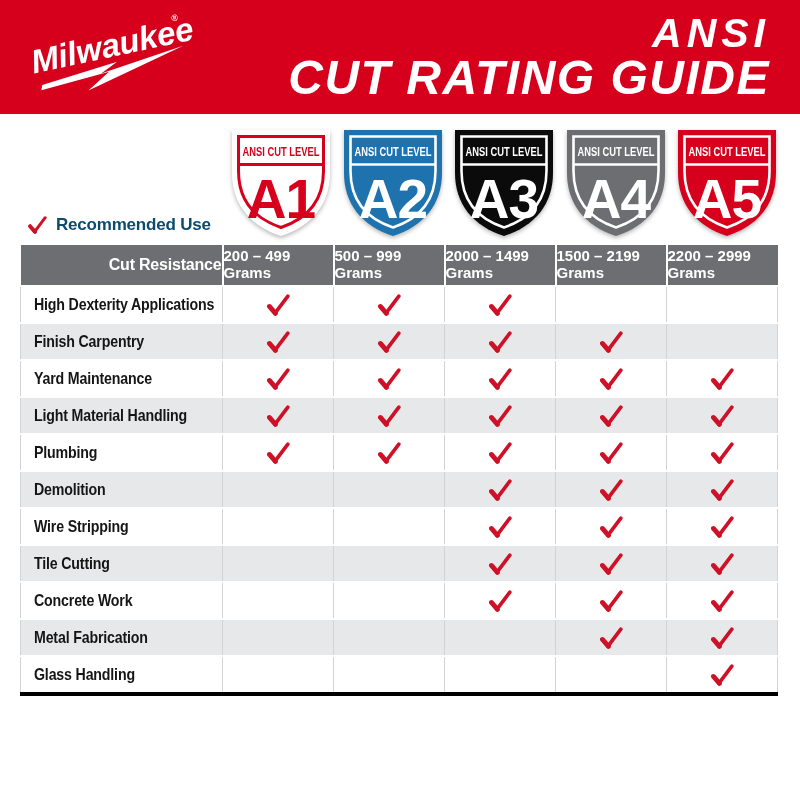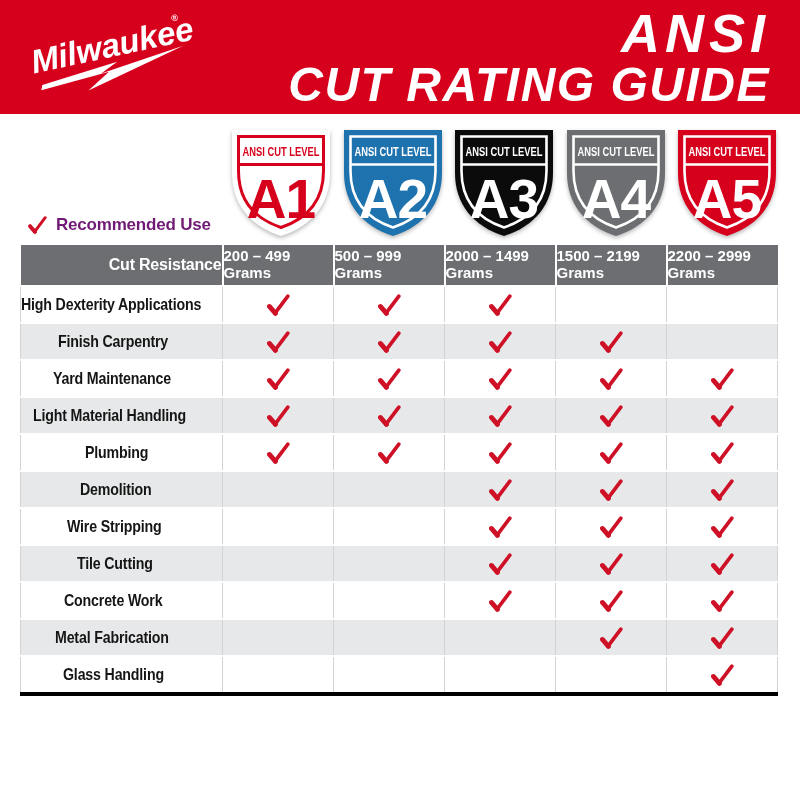--- a/index.html
+++ b/index.html
@@ -15,21 +15,21 @@
     position:absolute;left:0;top:0;width:800px;height:114px;
     background:#D6001C;
     display:flex;align-items:center;justify-content:space-between;
     box-sizing:border-box;padding:0 30px 0 26px;
   }
   .logo-wrap{width:170px;height:100px;}
   .title{
     text-align:right;color:#ffffff;font-weight:bold;font-style:italic;
     line-height:1.02;margin-top:2px;
   }
-  .title-line1{font-size:54px;letter-spacing:5px;}
+  .title-line1{font-size:41px;letter-spacing:5px;}
   .title-line2{font-size:48px;letter-spacing:1.5px;font-style:italic;}
 
   
   .shield-row{
     position:absolute;left:222px;top:127px;width:557px;height:114px;
     display:flex;
   }
   .shield-slot{flex:1 1 0;display:flex;justify-content:flex-end;}
   .shield{
     display:block;width:104px;height:112px;
@@ -37,21 +37,21 @@
   }
   .shield text{font-family:"Liberation Sans", sans-serif;font-weight:bold;}
   .shield .banner-text{font-size:12px;}
   .shield .code-text{font-size:55px;letter-spacing:-1px;}
 
   
   .legend{
     position:absolute;left:28px;top:213px;height:24px;
     display:flex;align-items:center;gap:9px;
   }
-  .legend-label{font-size:17px;font-weight:bold;color:#701a75;letter-spacing:-0.2px;}
+  .legend-label{font-size:17px;font-weight:bold;color:#0c4a6e;letter-spacing:-0.2px;}
 
   
   .grid-wrap{position:absolute;left:20px;top:245px;width:757px;}
   table.grid{
     width:757px;border-collapse:collapse;table-layout:fixed;
   }
   .grid thead th{
     background:#6D6E71;color:#ffffff;font-weight:bold;
     height:40px;vertical-align:middle;text-align:left;
     font-size:15px;line-height:1.12;padding:0;
@@ -62,21 +62,21 @@
   .grid thead th + th{border-left:2px solid #ffffff;}
   .grid tbody td{
     height:35px;background:#ffffff;border-top:2px solid #ffffff;
     vertical-align:middle;padding:0;
   }
   .grid tbody tr:nth-child(even) td{background:#E7E8E9;}
   .grid tbody td + td{border-left:1px solid #D1D3D4;}
   .grid tbody td:first-child{border-left:1px solid #D1D3D4;}
   .grid tbody td:last-child{border-right:1px solid #D1D3D4;}
   .grid tbody tr:last-child td{border-bottom:4px solid #000000;}
-  .grid td.label-cell{text-align:center;}
+  .grid td.label-cell{padding-left:13px;}
   .grid td.label-cell .squeeze{
     display:inline-block;transform:scaleX(0.86);transform-origin:0 50%;
     font-size:16.5px;font-weight:bold;color:#151515;letter-spacing:-0.2px;
     white-space:nowrap;
   }
   .grid td.check-cell{text-align:center;}
   .check{display:inline-block;vertical-align:middle;}
 </style>
 </head>
 <body>

